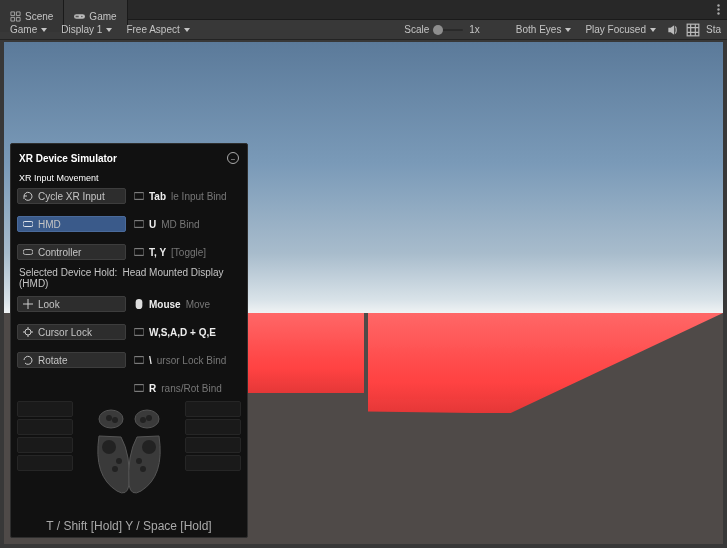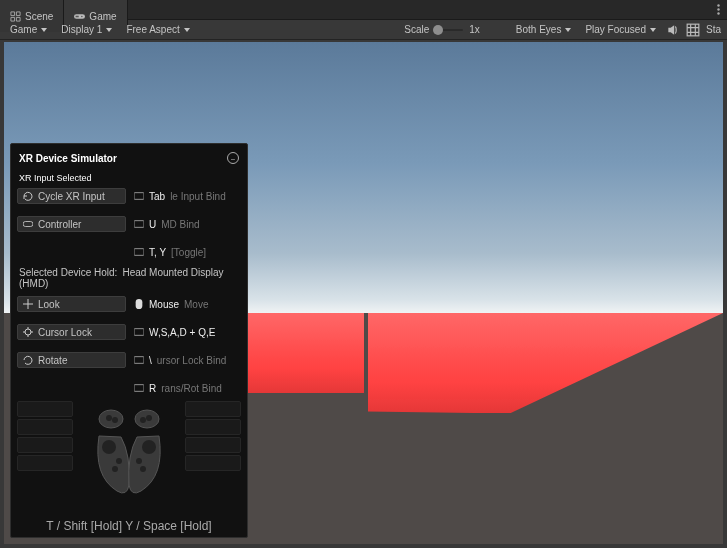--- a/index.html
+++ b/index.html
@@ -34,21 +34,21 @@
 .collapse-icon{width:12px;height:12px;border-radius:6px;border:1px solid #aaa;display:flex;align-items:center;justify-content:center;font-size:7px;line-height:1}
 .sect-label{color:#fff;font-size:9px;padding-left:2px}
 .row{display:flex;gap:6px}
 .col{flex:1;display:flex;flex-direction:column;gap:12px}
 .btn{display:flex;align-items:center;gap:5px;height:16px;padding:0 5px;background:#2d2d2d;border:1px solid #3d3d3d;border-radius:2px;font-size:9px;color:#ccc}
 .btn.sel{background:#3a5a8a;border-color:#4a6a9a;color:#fff}
 .btn.dim{background:#1a1a1a;border-color:#262626;color:#555}
 .btn svg{width:10px;height:10px;flex-shrink:0}
 .kv{display:flex;align-items:center;gap:5px;height:16px;padding:0 2px;font-size:9px}
 .kv svg{width:10px;height:10px;flex-shrink:0}
-.kv .k{color:#eee;font-weight:normal}
+.kv .k{color:#eee;font-weight:bold}
 .kv .v{color:#777}
 .sdi{font-size:9px;color:#e8e8e8;padding:2px}
 .ctrls{position:relative;height:112px}
 .ctrls-left,.ctrls-right{position:absolute;top:0;width:56px;display:flex;flex-direction:column;gap:2px}
 .ctrls-left{left:0}
 .ctrls-right{right:0}
 .ctrls-svg{position:absolute;left:50%;transform:translateX(-50%);top:0}
 .footer{text-align:center;font-size:12px;color:#aaa;padding-top:1px}
 </style>
 </head>
@@ -133,29 +133,35 @@
     <div class="ground"></div>
     <div class="plane"></div>
   </div>
 
   <div class="xr">
     <div class="xr-header">
       <span class="xr-title">XR Device Simulator</span>
       <span class="collapse-icon">–</span>
     </div>
 
-    <span class="sect-label">XR Input Selected</span>
+    <span class="sect-label">XR Input Movement</span>
     <div class="row">
       <div class="col">
         <div class="btn">
             <svg viewBox="0 0 10 10">
               <path d="M1 5a4 4 0 1 1 1 3" fill="none" stroke="#ccc"></path>
               <path d="M1 8v-3h3" fill="none" stroke="#ccc"></path>
             </svg>
             <span>Cycle XR Input</span>
+          </div>
+        <div class="btn sel">
+            <svg viewBox="0 0 12 8">
+              <rect x="0" y="1" width="12" height="6" rx="2" fill="none" stroke="#fff"></rect>
+            </svg>
+            <span>HMD</span>
           </div>
         <div class="btn">
             <svg viewBox="0 0 12 8">
               <rect x="0" y="1" width="12" height="6" rx="3" fill="none" stroke="#ccc"></rect>
             </svg>
             <span>Controller</span>
           </div>
       </div>
       <div class="col">
         <div class="kv">

